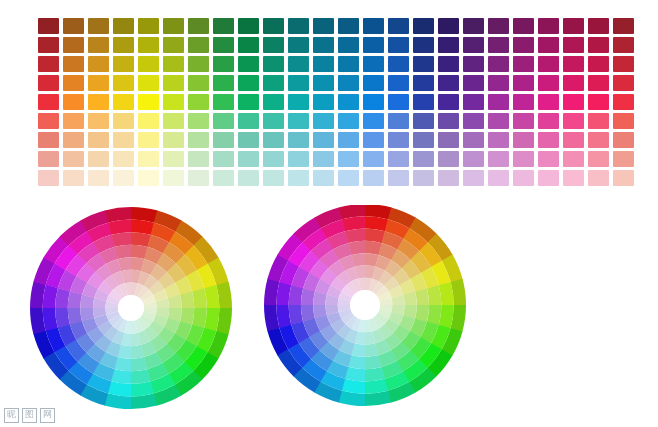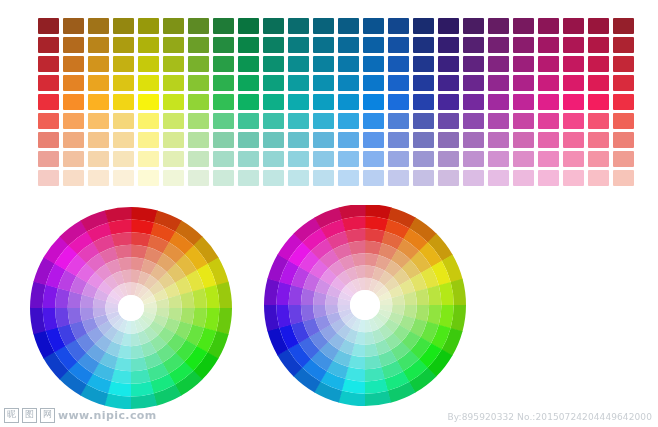--- a/index.html
+++ b/index.html
@@ -1065,18 +1065,16 @@
         <path d="M101.35714285714285,76.36987826816747A27.285714285714292,27.285714285714292 0 0 1 108.09906774088192,73.60137620941772L111.20629378425446,85.48766754967991A15,15 0 0 0 107.5,87.00961894323342Z" fill="hsl(330,50%,88%)"></path>
         <path d="M107.93793748363122,73.644023882684A27.285714285714292,27.285714285714292 0 0 1 115.16667790694567,72.71479480456543L115.09162921586018,85.00027986638415A15,15 0 0 0 111.1177143234622,85.51111260566398Z" fill="hsl(345,50%,88%)"></path>
         <circle cx="115" cy="100" r="15" fill="#ffffff"></circle>
       </svg>
   </div>
 
   <div id="watermark-left">
     <span class="wm-box">昵</span>
     <span class="wm-box">图</span>
     <span class="wm-box">网</span>
-    <span id="watermark-left-url">www.nipic.com</span>
   </div>
 
-  <div id="watermark-right">By:895920332 No.:20150724204449642000</div>
 
 </div>
 
 </body></html>

